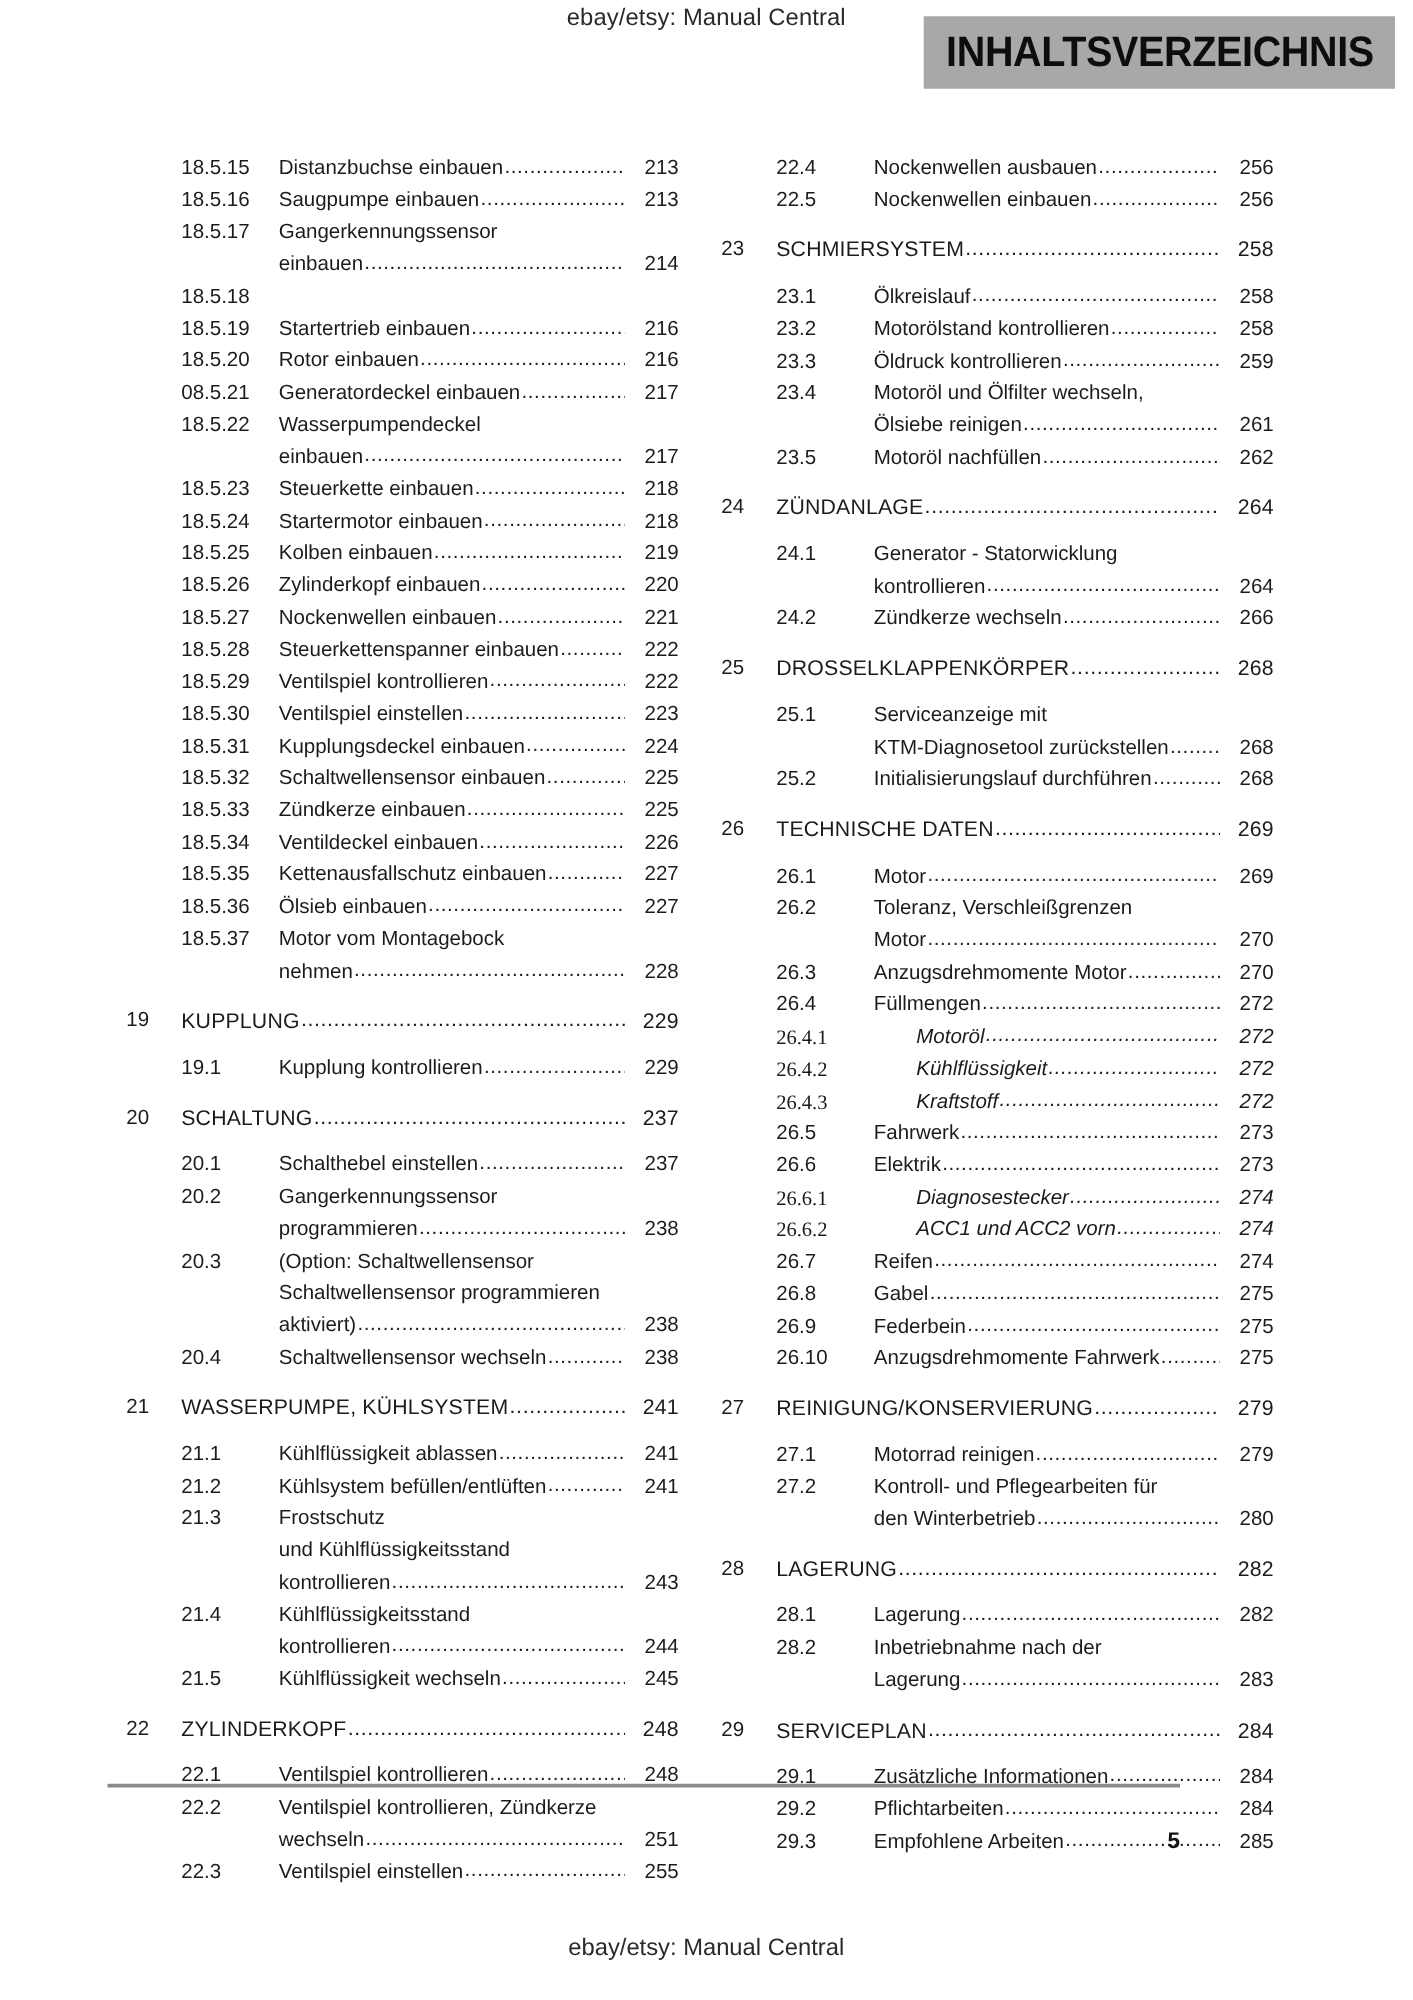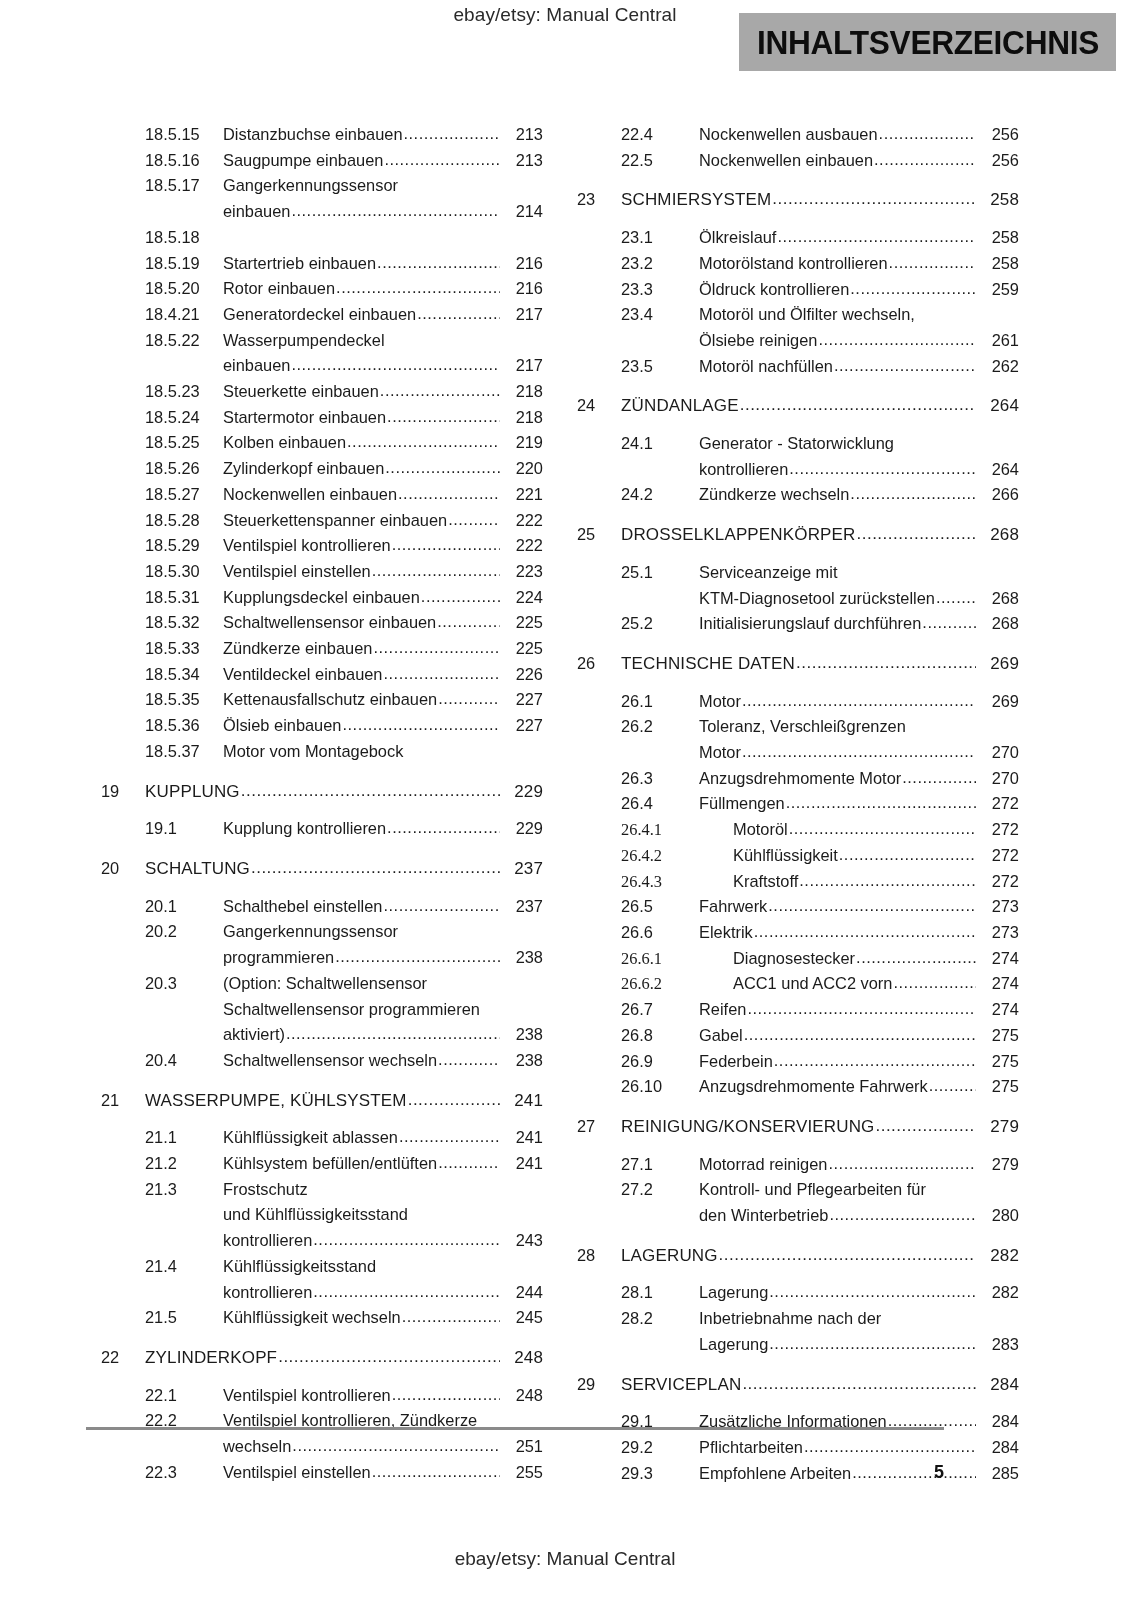--- a/index.html
+++ b/index.html
@@ -72,21 +72,21 @@
   }
   .toc-entry.lvl1 { margin-top: 14px; margin-bottom: 12px; }
   .toc-entry.lvl1 .num { width: 44px; flex: 0 0 44px; }
   .toc-entry.lvl1 .body { font-size: 17px; letter-spacing: 0.15px; }
 
   .toc-entry.lvl2 { padding-left: 44px; }
   .toc-entry.lvl2 .num { width: 78px; flex: 0 0 78px; }
 
   .toc-entry.lvl3 { padding-left: 44px; }
   .toc-entry.lvl3 .num { width: 78px; flex: 0 0 78px; font-family: Liberation Serif, serif; }
-  .toc-entry.lvl3 .body { padding-left: 34px; }
+  .toc-entry.lvl3 .body { padding-left: 34px; font-style: italic; }
 
   .num {
     white-space: nowrap;
     font-variant-numeric: lining-nums;
   }
   .body {
     flex: 1 1 auto;
     min-width: 0;
   }
   .titleline {
@@ -209,21 +209,21 @@
           <div class="num">18.5.20</div>
           <div class="body">
             <div class="titleline">
               <span class="ttext">Rotor einbauen</span>
               <span class="leader"></span>
               <span class="pg">216</span>
             </div>
           </div>
         </div>
         <div class="toc-entry lvl2">
-          <div class="num">18.4.21</div>
+          <div class="num">08.5.21</div>
           <div class="body">
             <div class="titleline">
               <span class="ttext">Generatordeckel einbauen</span>
               <span class="leader"></span>
               <span class="pg">217</span>
             </div>
           </div>
         </div>
         <div class="toc-entry lvl2">
           <div class="num">18.5.22</div>
@@ -380,20 +380,25 @@
             </div>
           </div>
         </div>
         <div class="toc-entry lvl2">
           <div class="num">18.5.37</div>
           <div class="body">
             <div class="titleline nolead">
               <span class="ttext">Motor vom Montagebock</span>
               <span class="leader"></span>
               <span class="pg"></span>
+            </div>
+            <div class="titleline">
+              <span class="ttext">nehmen</span>
+              <span class="leader"></span>
+              <span class="pg">228</span>
             </div>
           </div>
         </div>
         <div class="toc-entry lvl1">
           <div class="num">19</div>
           <div class="body">
             <div class="titleline">
               <span class="ttext">KUPPLUNG</span>
               <span class="leader"></span>
               <span class="pg">229</span>

